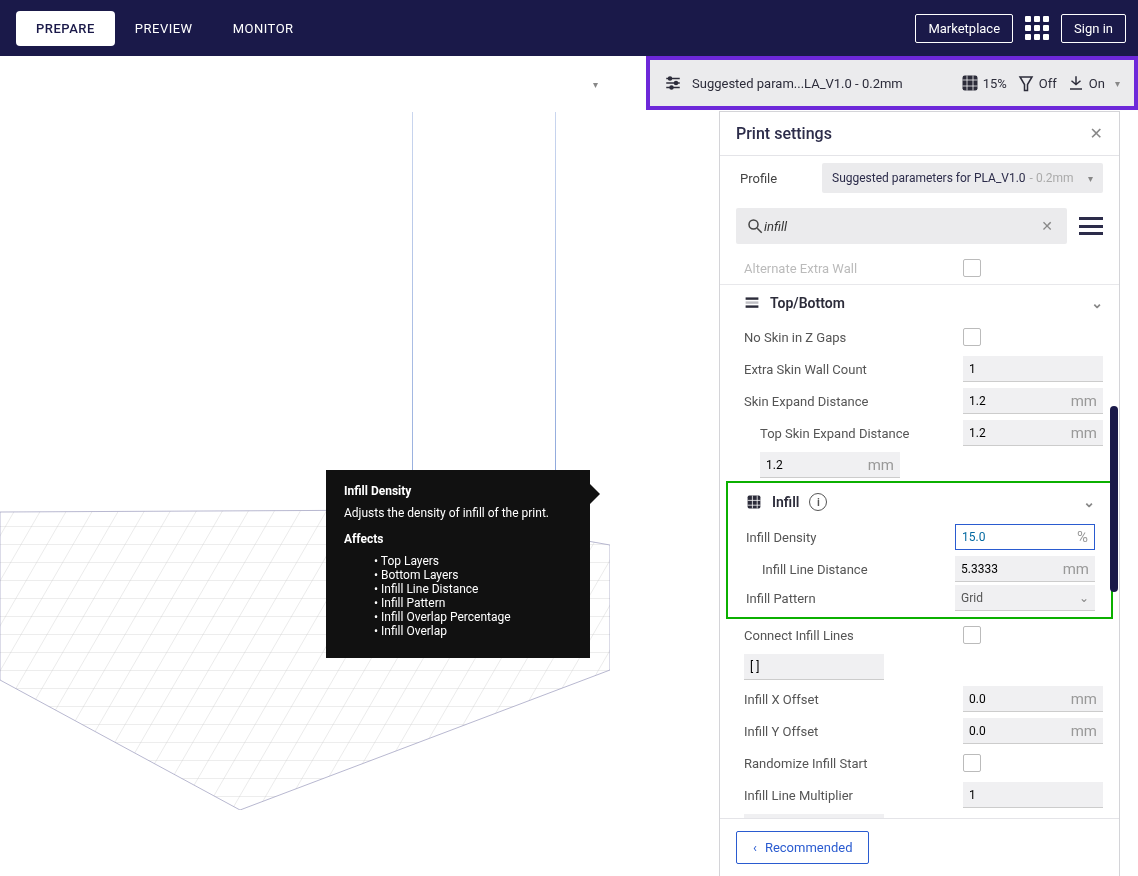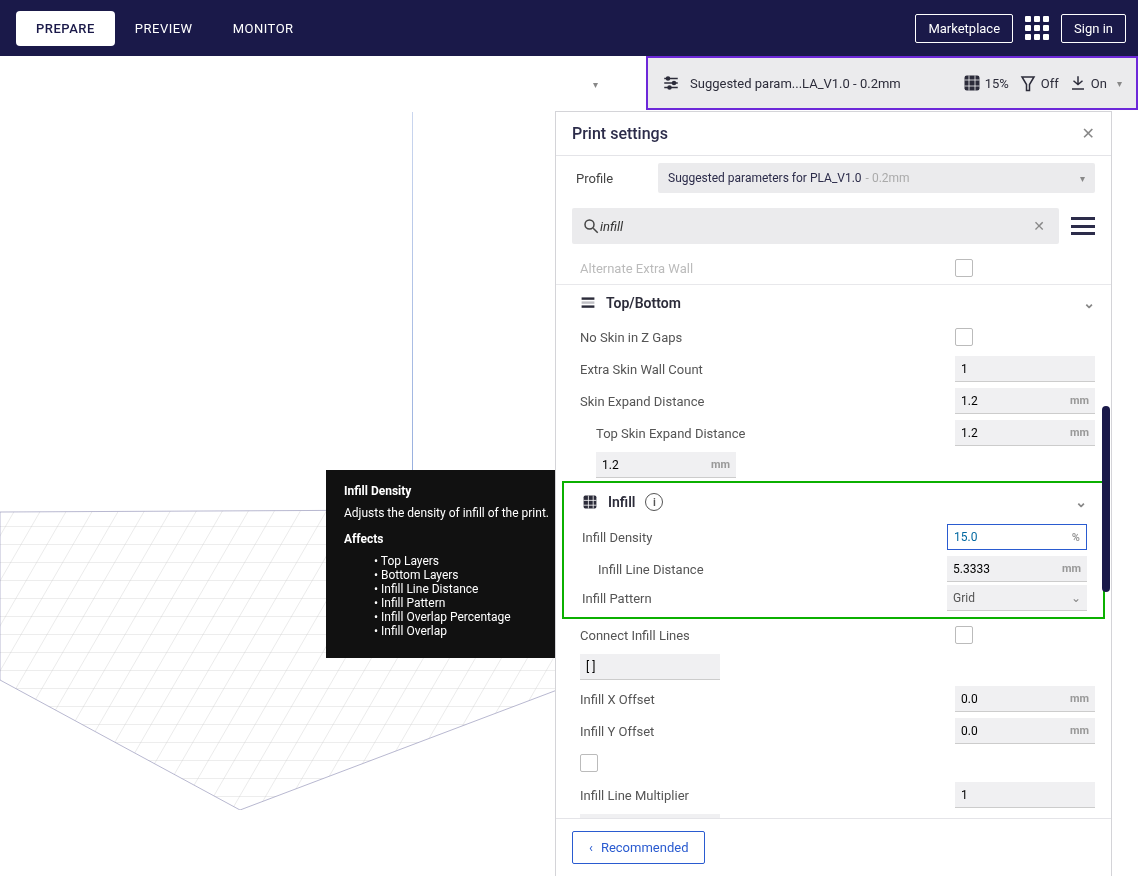--- a/index.html
+++ b/index.html
@@ -8,33 +8,33 @@
 .topbar { height: 56px; background: #1a1949; display: flex; align-items: center; padding: 8px 12px; }
 .tabs { display: flex; gap: 0; margin-left: 4px; }
 .tab { padding: 10px 20px; color: #fff; font-size: 13px; letter-spacing: 0.5px; cursor: pointer; }
 .tab.active { background: #fff; color: #1a1949; border-radius: 4px; font-weight: 500; }
 .topbar-right { margin-left: auto; display: flex; align-items: center; gap: 12px; }
 .marketplace-btn { border: 1px solid #fff; color: #fff; background: transparent; padding: 6px 12px; font-size: 13px; border-radius: 2px; cursor: pointer; }
 .apps-icon { width: 24px; height: 24px; display: grid; grid-template-columns: repeat(3, 6px); grid-template-rows: repeat(3, 6px); gap: 3px; }
 .apps-icon span { background: #fff; border-radius: 1px; }
 .signin-btn { border: 1px solid #fff; color: #fff; background: transparent; padding: 6px 12px; font-size: 13px; border-radius: 2px; cursor: pointer; }
 
-.paramsbar { position: absolute; top: 56px; right: 0; height: 54px; width: 492px; background: #ebebed; border: 2px solid #6d28d9; display: flex; align-items: center; padding: 0 14px; gap: 10px; }
+.paramsbar { position: absolute; top: 56px; right: 0; height: 54px; width: 492px; background: #ebebed; border: 4px solid #6d28d9; display: flex; align-items: center; padding: 0 14px; gap: 10px; }
 .params-main { display:flex; align-items:center; gap:10px; cursor:pointer; }
 .params-text { font-size: 13px; color: #2c2c3a; }
 .params-spacer { flex:1; }
 .params-item { display:flex; align-items:center; gap:4px; font-size:13px; color:#2c2c3a; }
 .chevron-sm { font-size:10px; color:#888; }
 
 .main-dropdown { position: absolute; top: 56px; left: 0; width: 618px; height: 56px; background: #fff; display: flex; align-items: center; justify-content: flex-end; padding: 0 20px; }
 
 .viewport { position: absolute; top: 112px; left: 0; width: 610px; height: 764px; background: #fff; }
 .build-line { position: absolute; background: linear-gradient(to bottom, rgba(80,120,200,0.3), rgba(80,120,200,0.7)); width: 1px; }
 
-.panel { position: absolute; top: 111px; right: 26px; width: 557px; height: 766px; background: #fff; border: 1px solid #d4d4d8; display: flex; flex-direction: column; }
+.panel { position: absolute; top: 111px; right: 18px; width: 401px; height: 766px; background: #fff; border: 1px solid #d4d4d8; display: flex; flex-direction: column; }
 .panel-header { height: 44px; display: flex; align-items: center; padding: 0 16px; border-bottom: 1px solid #e4e4e8; color: #2c2c4a; font-weight: 500; }
 .panel-header .close { margin-left: auto; color: #888; cursor: pointer; font-size: 16px; }
 .profile-row { height: 44px; display: flex; align-items: center; padding: 0 16px 0 20px; gap: 12px; }
 .profile-label { font-size: 13px; color: #444; width: 70px; }
 .profile-select { flex: 1; height: 30px; background: #ebebed; border-radius: 2px; display: flex; align-items: center; padding: 0 10px; font-size: 12px; color: #2c2c4a; cursor: pointer; }
 .profile-select .dim { color: #aaa; margin-left: 4px; }
 .profile-select .chev { margin-left: auto; }
 
 .search-row { padding: 8px 16px; display: flex; align-items: center; gap: 12px; }
 .search-box { flex: 1; height: 36px; background: #ebebed; border-radius: 2px; display: flex; align-items: center; padding: 0 10px; }
@@ -42,21 +42,21 @@
 .search-clear { color: #888; cursor: pointer; font-size: 14px; padding: 0 4px; }
 .hamburger { width: 24px; height: 18px; display: flex; flex-direction: column; justify-content: space-between; cursor: pointer; }
 .hamburger span { height: 3px; background: #2c2c4a; }
 
 .settings-list { flex: 1; overflow: hidden; position: relative; }
 .setting-row { display: flex; align-items: center; min-height: 32px; padding: 0 16px 0 24px; font-size: 13px; color: #555; }
 .setting-row.clipped { color: #bbb; padding-top: 0; height: 16px; overflow: hidden; }
 .setting-label { flex: 1; white-space: nowrap; }
 .setting-field { width: 140px; display: flex; align-items: center; background: #f0f0f2; border-bottom: 1px solid #ccc; height: 26px; padding: 0 6px; font-size: 12px; }
 .setting-field input { border: none; background: transparent; width: 100%; font-size: 12px; outline: none; }
-.setting-unit { color: #999; font-size: 11px; margin-left: auto; font-weight: bold; }
+.setting-unit { color: #999; font-size: 15px; margin-left: auto; }
 .setting-check { width: 18px; height: 18px; border: 1px solid #bbb; border-radius: 2px; background: #fff; }
 .indent1 { padding-left: 40px; }
 
 .section-header { display: flex; align-items: center; padding: 10px 16px 10px 24px; gap: 10px; font-size: 14px; font-weight: 600; color: #2c2c3a; border-top: 1px solid #e8e8eb; cursor: pointer; }
 .section-chev { margin-left: auto; color: #888; }
 .section-icon-box { width: 16px; height: 16px; display:flex; align-items:center; justify-content:center; }
 
 .highlight-box { border: 2px solid #0bb000; margin: 0 6px; }
 .highlight-box .section-header { border-top: none; }
 .highlight-box .info-icon { width:18px; height:18px; border:1.5px solid #555; border-radius:50%; display:flex; align-items:center; justify-content:center; font-size:11px; color:#555; margin-right:8px; }
@@ -303,20 +303,21 @@
         </div>
     </div>
     <div class="setting-row">
       <span class="setting-label">Infill Y Offset</span>
       <div class="setting-field">
           <input value="0.0" style="">
           <span class="setting-unit">mm</span>
         </div>
     </div>
     <div class="setting-row">
+      <span class="setting-label">Randomize Infill Start</span>
       <span class="setting-check" style="margin-right:122px;"></span>
     </div>
     <div class="setting-row">
       <span class="setting-label">Infill Line Multiplier</span>
       <div class="setting-field">
           <input value="1" style="">
         </div>
     </div>
     <div class="setting-row">
 

